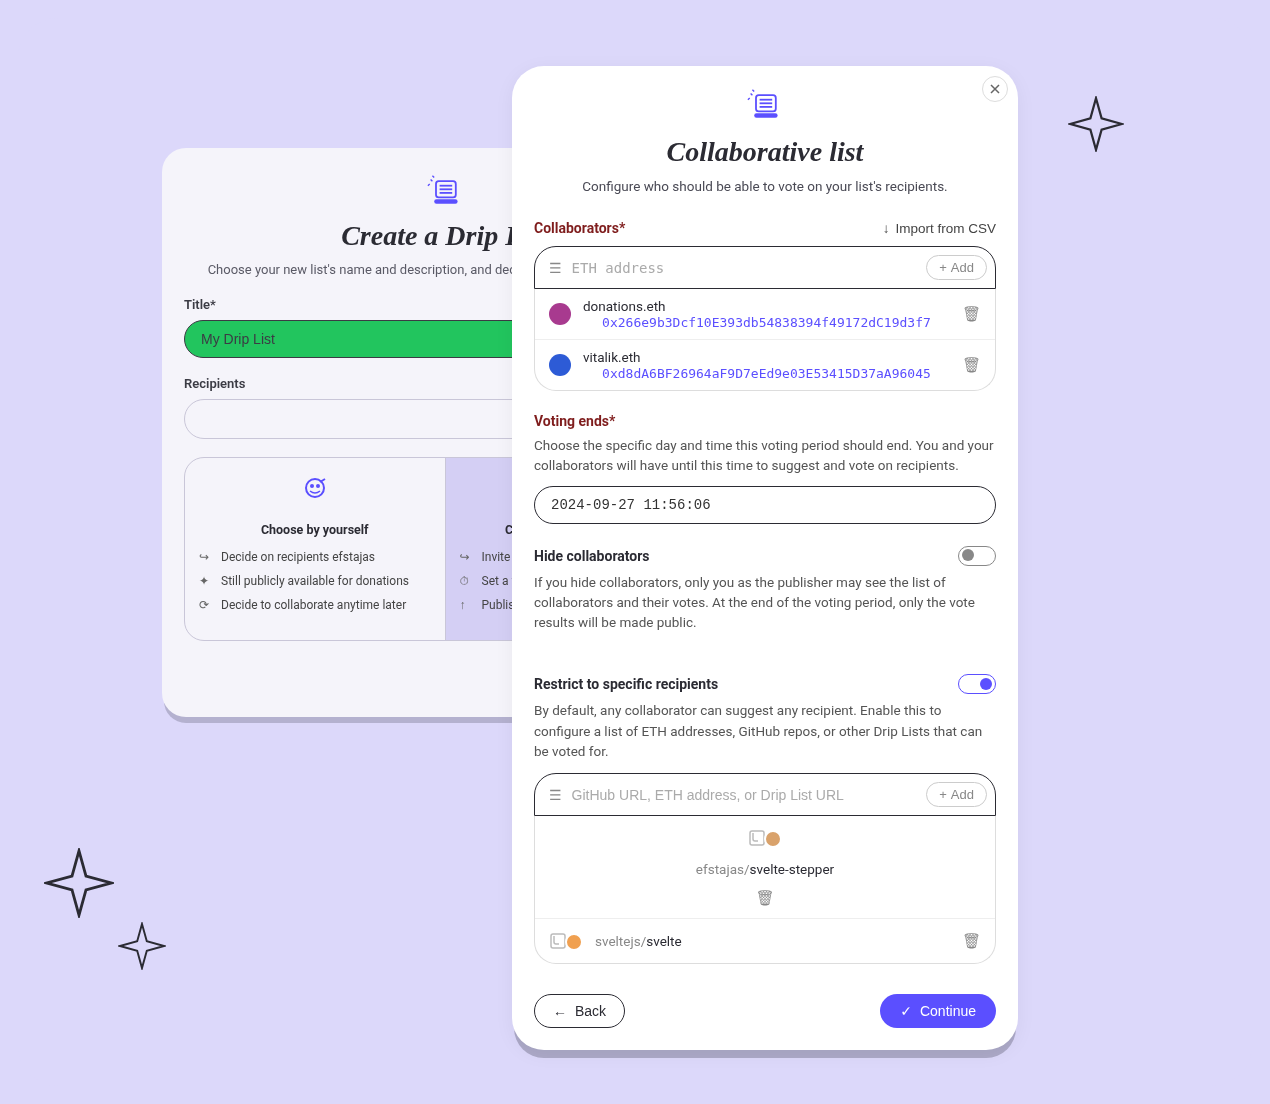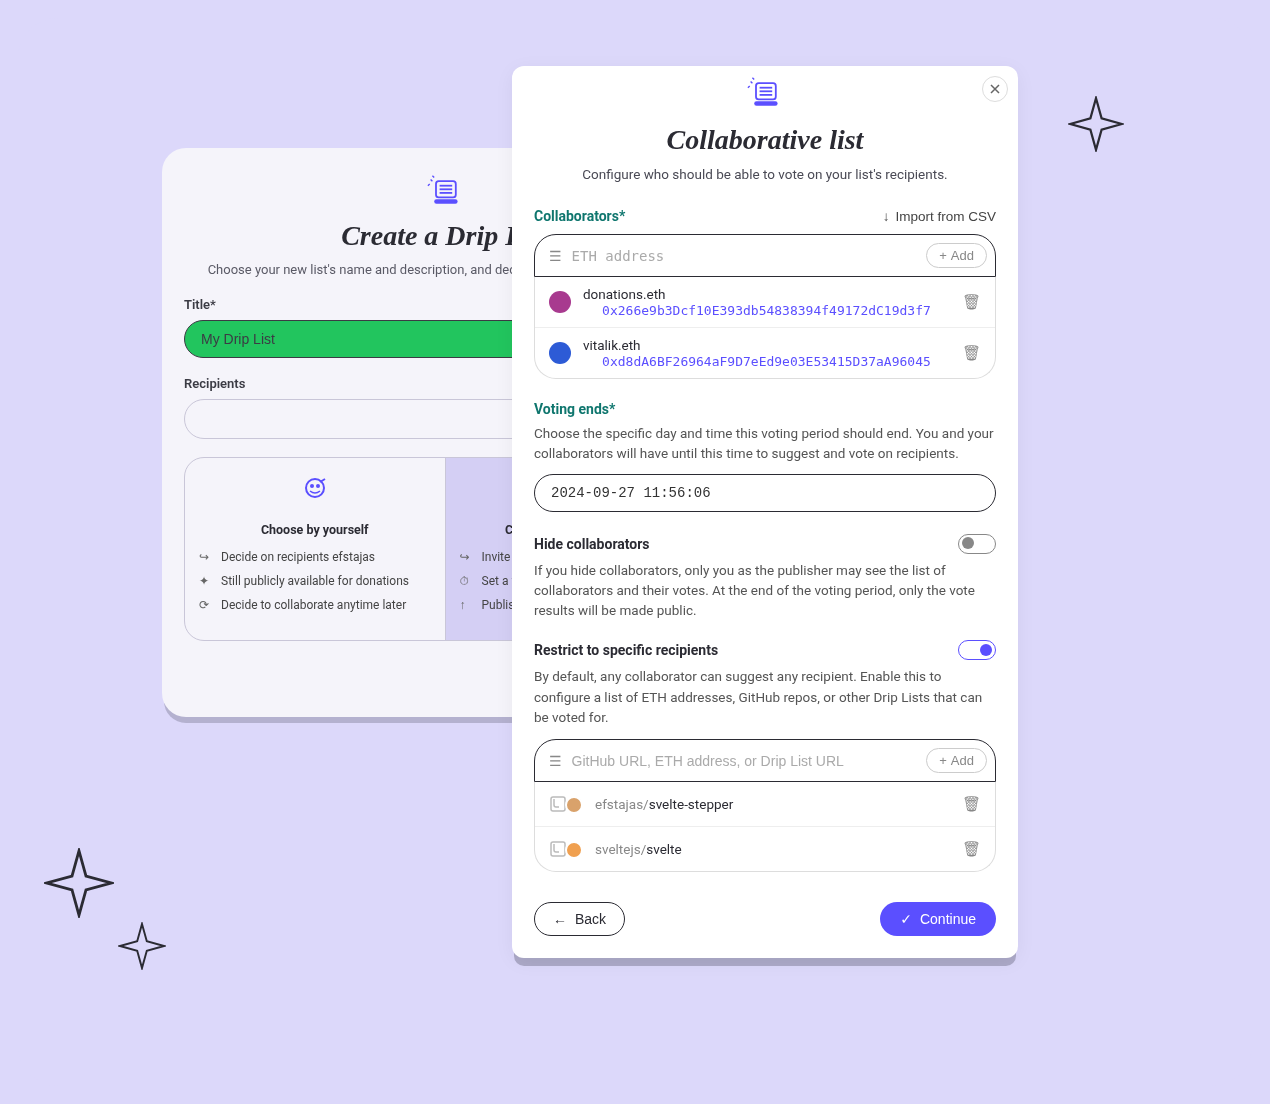--- a/index.html
+++ b/index.html
@@ -33,31 +33,31 @@
 .mb-bullets { list-style: none; font-size: 12px; color: #444; }
 .mb-bullets li { display: flex; gap: 8px; margin-bottom: 7px; line-height: 1.4; }
 .mb-bullets li .bicon { width: 14px; flex-shrink: 0; color: #666; }
 .mb-actions { display: flex; justify-content: flex-end; align-items: center; gap: 14px; padding-right: 22px; }
 .mb-cancel { font-size: 14px; color: #555; background: none; border: none; cursor: pointer; }
 .mb-continue { background: #5B4FFF; color: #fff; border: none; border-radius: 22px; padding: 8px 14px; font-size: 14px; cursor: pointer; }
 
 
 .modal-front {
   position: absolute; left: 512px; top: 66px; width: 506px;
-  background: #fff; border-radius: 12px;
+  background: #fff; border-radius: 32px;
   box-shadow: 0 10px 0 -2px rgba(60,60,80,0.3), 0 4px 20px rgba(0,0,0,0.05);
-  padding: 10px 0 22px;
+  padding: 22px 0 22px;
 }
 .modal-front .close { position: absolute; right: 10px; top: 10px; width: 26px; height: 26px; border-radius: 50%; border: 1px solid #ddd; background: #fff; display: flex; align-items: center; justify-content: center; cursor: pointer; color: #666; font-size: 14px; }
 .modal-front .inner { padding: 0 22px; }
 .mf-icon { display: flex; justify-content: center; margin-bottom: 12px; }
 .mf-title { font-family: Georgia, serif; font-style: italic; font-size: 28px; text-align: center; color: #2b2b33; margin-bottom: 10px; }
 .mf-sub { text-align: center; font-size: 13.5px; color: #4a4a55; margin-bottom: 26px; }
 .mf-row-label { display: flex; justify-content: space-between; align-items: center; margin-bottom: 10px; }
-.mf-label { font-size: 14px; font-weight: 700; color: #0f766e; }
+.mf-label { font-size: 14px; font-weight: 700; color: #7f1d1d; }
 .mf-import { font-size: 13.5px; color: #444; background: none; border: none; cursor: pointer; display: flex; align-items: center; gap: 6px; }
 .mf-inputbox { display: flex; align-items: center; border: 1.5px solid #2b2b33; border-radius: 22px 22px 0 0; padding: 8px 8px 8px 14px; gap: 10px; }
 .mf-inputbox .listicon { color: #888; font-size: 14px; }
 .mf-inputbox input { flex: 1; border: none; outline: none; font-size: 14px; color: #333; font-family: ui-monospace, monospace; background: transparent; }
 .mf-inputbox input::placeholder { color: #aaa; }
 .mf-addbtn { border: 1.5px solid #ccc; background: #fff; border-radius: 18px; padding: 4px 12px; font-size: 13px; color: #888; display: flex; align-items: center; gap: 4px; cursor: pointer; }
 .mf-list { border: 1px solid #ddd; border-top: none; border-radius: 0 0 22px 22px; overflow: hidden; margin-bottom: 22px; }
 .mf-item { display: flex; align-items: center; padding: 9px 14px; gap: 12px; border-top: 1px solid #eee; }
 .mf-item:first-child { border-top: none; }
 .mf-avatar { width: 22px; height: 22px; border-radius: 50%; flex-shrink: 0; }
@@ -67,25 +67,25 @@
 .mf-trash { color: #888; background: none; border: none; cursor: pointer; font-size: 15px; }
 .mf-help { font-size: 13.5px; color: #555; line-height: 1.5; margin-bottom: 10px; }
 .mf-date { width: 100%; border: 1.5px solid #2b2b33; border-radius: 24px; padding: 10px 16px; font-size: 14px; font-family: Liberation Mono, monospace; color: #333; margin-bottom: 22px; }
 .mf-toggle-row { display: flex; justify-content: space-between; align-items: center; margin-bottom: 6px; }
 .mf-toggle-title { font-size: 14px; font-weight: 700; color: #2b2b33; }
 .toggle { width: 38px; height: 20px; border-radius: 12px; position: relative; cursor: pointer; border: 1.5px solid #888; background: #fff; }
 .toggle .knob { position: absolute; width: 12px; height: 12px; border-radius: 50%; top: 2.5px; }
 .toggle.off .knob { left: 3px; background: #888; }
 .toggle.on { border-color: #5B4FFF; }
 .toggle.on .knob { right: 3px; background: #5B4FFF; }
-.mf-section { margin-bottom: 20px; }
+.mf-section { margin-bottom: 42px; }
 
 .mf-inputbox.rounded { border-radius: 22px 22px 0 0; }
 .mf-repo { display: flex; align-items: center; padding: 11px 14px; gap: 12px; border-top: 1px solid #eee; }
-.mf-repo:first-child { border-top: none; }
+.mf-repo:first-child { border-top: none; flex-direction: column; }
 .mf-repo-icon { width: 34px; height: 22px; position: relative; flex-shrink: 0; }
 .mf-repo-text { flex: 1; font-size: 13.5px; color: #2b2b33; }
 .mf-repo-text .owner { color: #888; }
 .mf-actions { display: flex; justify-content: space-between; align-items: center; padding: 0 22px; margin-top: 30px; }
 .mf-back { border: 1.5px solid #2b2b33; background: #fff; border-radius: 22px; padding: 8px 18px; font-size: 14px; cursor: pointer; display: flex; align-items: center; gap: 8px; color: #2b2b33; }
 .mf-cont { background: #5B4FFF; color: #fff; border: none; border-radius: 22px; padding: 9px 20px; font-size: 14px; cursor: pointer; display: flex; align-items: center; gap: 8px; }
 
 .list-svg { width: 36px; height: 36px; }
 </style>
 </head>

